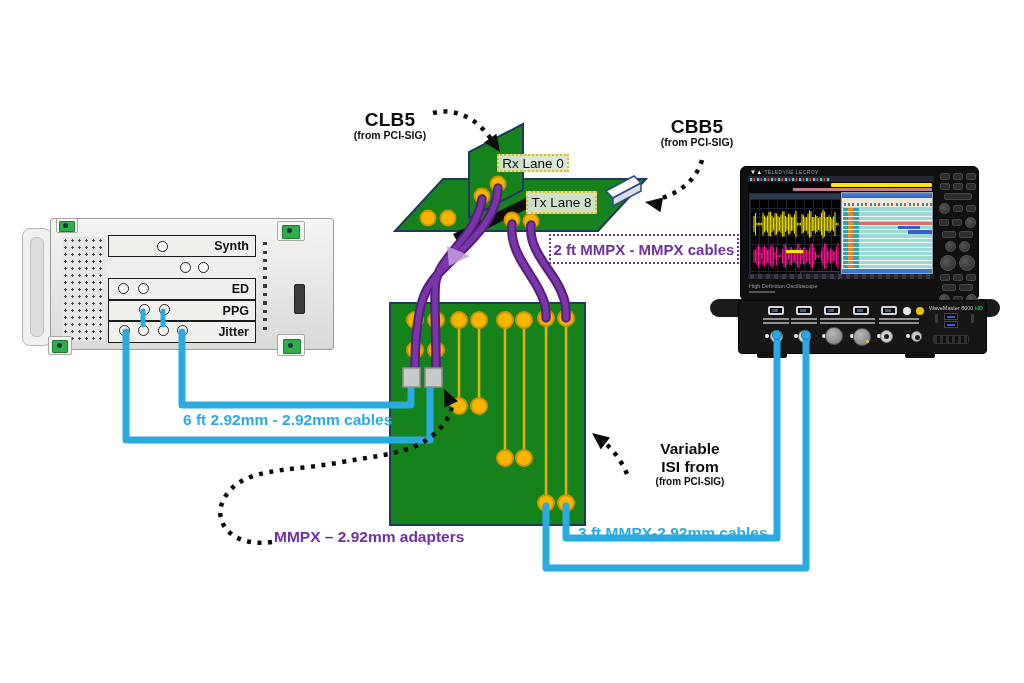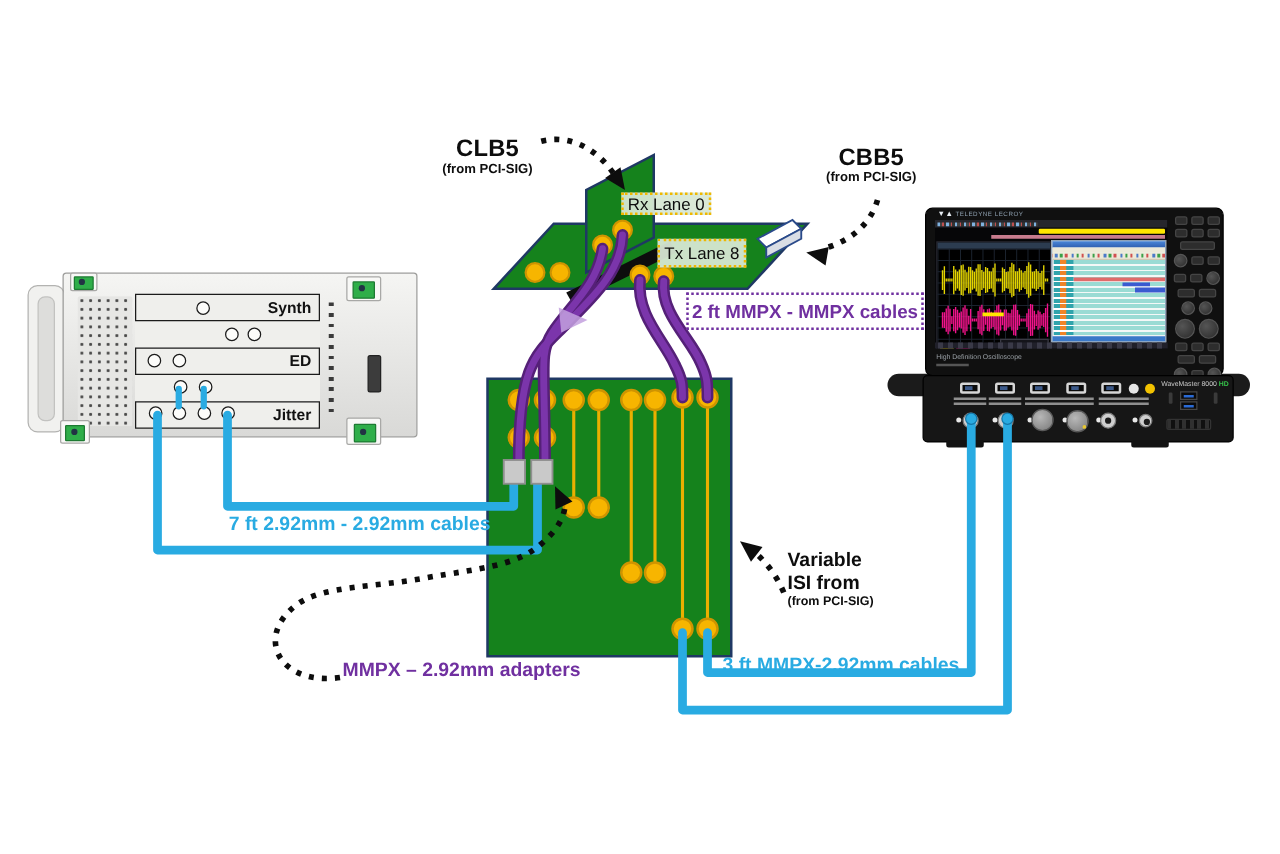--- a/index.html
+++ b/index.html
@@ -88,21 +88,21 @@
   
   .callout{color:#0d0d0d;text-align:center;font-weight:bold;}
   .callout .t{font-size:19px;letter-spacing:.2px;}
   .callout .s{font-size:10.5px;margin-top:-2px;}
   .lane-label{background:rgba(216,232,212,.94);border:2px dotted #efb800;color:#0d0d0d;font-size:13.5px;
               display:flex;align-items:center;justify-content:center;box-sizing:border-box;}
   .cable-box{border:2px dotted #7030a0;background:rgba(255,255,255,.7);color:#7030a0;font-weight:bold;font-size:15px;
              display:flex;align-items:center;justify-content:center;box-sizing:border-box;white-space:nowrap;}
   .cyan-text{color:#29abe2;font-weight:bold;font-size:15.5px;white-space:nowrap;}
   .purple-text{color:#7030a0;font-weight:bold;font-size:15.5px;white-space:nowrap;}
-  .isi-label{color:#0d0d0d;font-weight:bold;}
+  .isi-label{text-align:center;color:#0d0d0d;font-weight:bold;}
   .isi-label .l1{font-size:15.5px;}
   .isi-label .s{font-size:10px;}
   svg{position:absolute;left:0;top:0;}
 </style>
 </head>
 <body>
 
 <div id="canvas">
 
   <div class="abs bert-handle">
@@ -127,20 +127,23 @@
     <div class="tab-green" style="left:5px;top:4px;width:16px;height:13px;"></div>
       <div class="tab-screw" style="left:10px;top:8px;"></div>
     </div>
 
   <div class="abs mod-panel">
     <div class="mod-row" style="top:0;">
         <span class="mod-label">Synth</span>
       </div>
     <div class="mod-row" style="top:43.2px;">
         <span class="mod-label">ED</span>
+      </div>
+    <div class="mod-row" style="top:64.8px;">
+        <span class="mod-label">PPG</span>
       </div>
     <div class="mod-row" style="top:86.4px;">
         <span class="mod-label">Jitter</span>
       </div>
     <div class="port" style="left:48.5px;top:5.5px;"></div>
     <div class="port" style="left:71.5px;top:26.5px;"></div>
     <div class="port" style="left:89.5px;top:26.5px;"></div>
     <div class="port" style="left:9.5px;top:47.5px;"></div>
     <div class="port" style="left:29.5px;top:47.5px;"></div>
     <div class="port" style="left:30.5px;top:68.5px;"></div>
@@ -401,21 +404,21 @@
     <div class="t">CLB5</div>
     <div class="s">(from PCI-SIG)</div>
   </div>
   <div class="abs callout" style="left:645px;top:116px;width:104px;">
     <div class="t">CBB5</div>
     <div class="s">(from PCI-SIG)</div>
   </div>
   <div class="abs lane-label" style="left:497px;top:154px;width:72px;height:18px;">Rx Lane 0</div>
   <div class="abs lane-label" style="left:526px;top:191px;width:71px;height:23px;">Tx Lane 8</div>
   <div class="abs cable-box" style="left:549px;top:234px;width:190px;height:30px;">2 ft MMPX - MMPX cables</div>
-  <div class="abs cyan-text" style="left:183px;top:411px;">7 ft 2.92mm - 2.92mm cables</div>
+  <div class="abs cyan-text" style="left:183px;top:411px;">6 ft 2.92mm - 2.92mm cables</div>
   <div class="abs purple-text" style="left:274px;top:528px;">MMPX – 2.92mm adapters</div>
   <div class="abs cyan-text" style="left:578px;top:524px;">3 ft MMPX-2.92mm cables</div>
   <div class="abs isi-label" style="left:630px;top:440px;width:120px;">
     <div class="l1">Variable</div>
     <div class="l1">ISI from</div>
     <div class="s">(from PCI-SIG)</div>
   </div>
 </div>
 
 </body></html>

